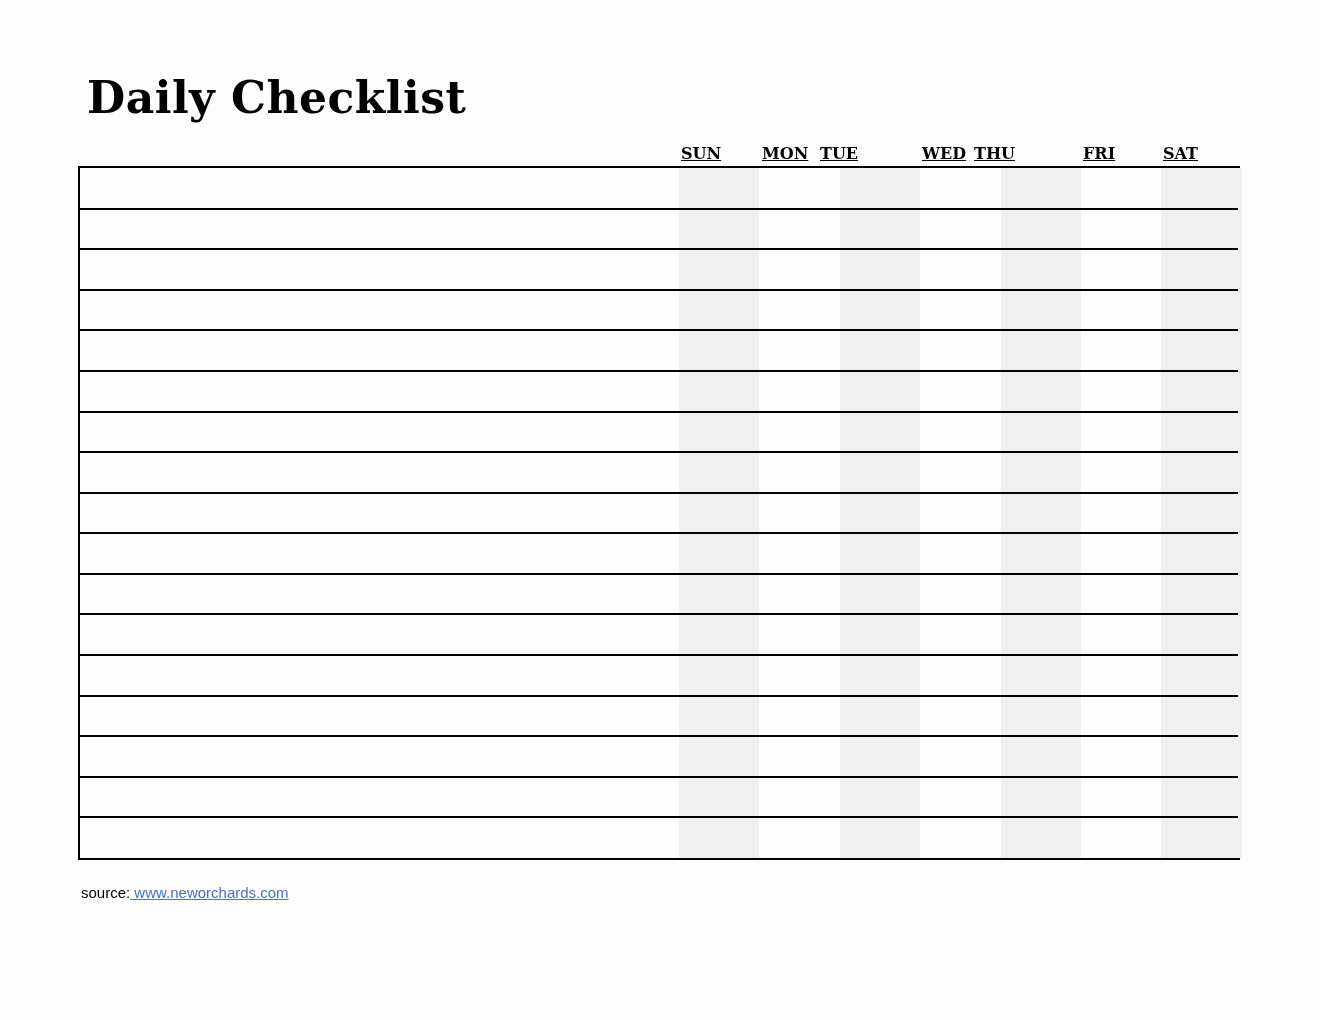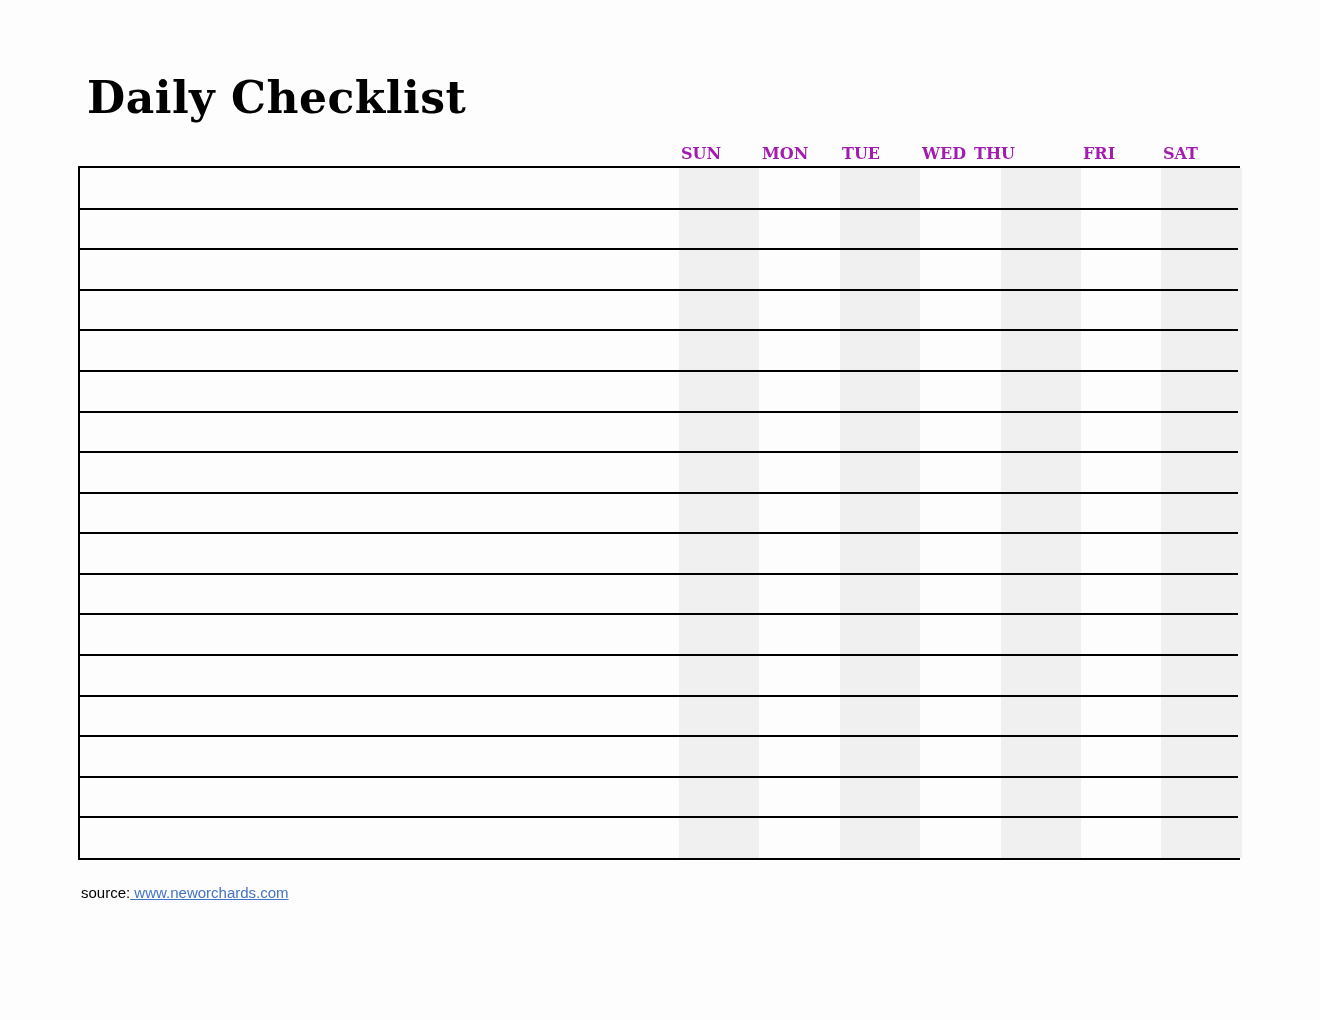--- a/index.html
+++ b/index.html
@@ -12,22 +12,23 @@
   }
   .title {
     position: absolute; left: 87px; top: 70px;
     font-family: "DejaVu Serif", serif;
     font-weight: bold; font-size: 44px; letter-spacing: 0.5px;
     color: #000; margin: 0; line-height: 56px;
   }
   .day-header {
     position: absolute; top: 144px;
     font-family: "DejaVu Serif", serif;
-    font-weight: bold; font-size: 16px; color: #a21caf;
+    font-weight: bold; font-size: 16px; color: #000000;
     line-height: 20px;
+    text-decoration: underline;
   }
   .table {
     position: absolute; left: 78px; top: 166px;
     width: 1162px; height: 694px;
     border: 2px solid #000;
     box-sizing: border-box;
   }
   .shade {
     position: absolute; top: 0; bottom: 0;
     background: #f0f0f0;
@@ -55,21 +56,21 @@
   }
 </style>
 </head>
 <body>
 
 <h1 class="title">Daily Checklist</h1>
 
 <div id="headers">
     <div class="day-header" style="left: 681px;">SUN</div>
     <div class="day-header" style="left: 762px;">MON</div>
-    <div class="day-header" style="left: 842px;">TUE</div>
+    <div class="day-header" style="left: 820px;">TUE</div>
     <div class="day-header" style="left: 922px;">WED</div>
     <div class="day-header" style="left: 974px;">THU</div>
     <div class="day-header" style="left: 1083px;">FRI</div>
     <div class="day-header" style="left: 1163px;">SAT</div>
   </div>
 
 <div class="table" id="table">
     <div class="shade" style="left: 599px; width: 80.4px; background: rgb(240, 240, 240);"></div>
     <div class="shade" style="left: 759.8px; width: 80.4px; background: rgb(240, 240, 240);"></div>
     <div class="shade" style="left: 920.6px; width: 80.4px; background: rgb(240, 240, 240);"></div>

